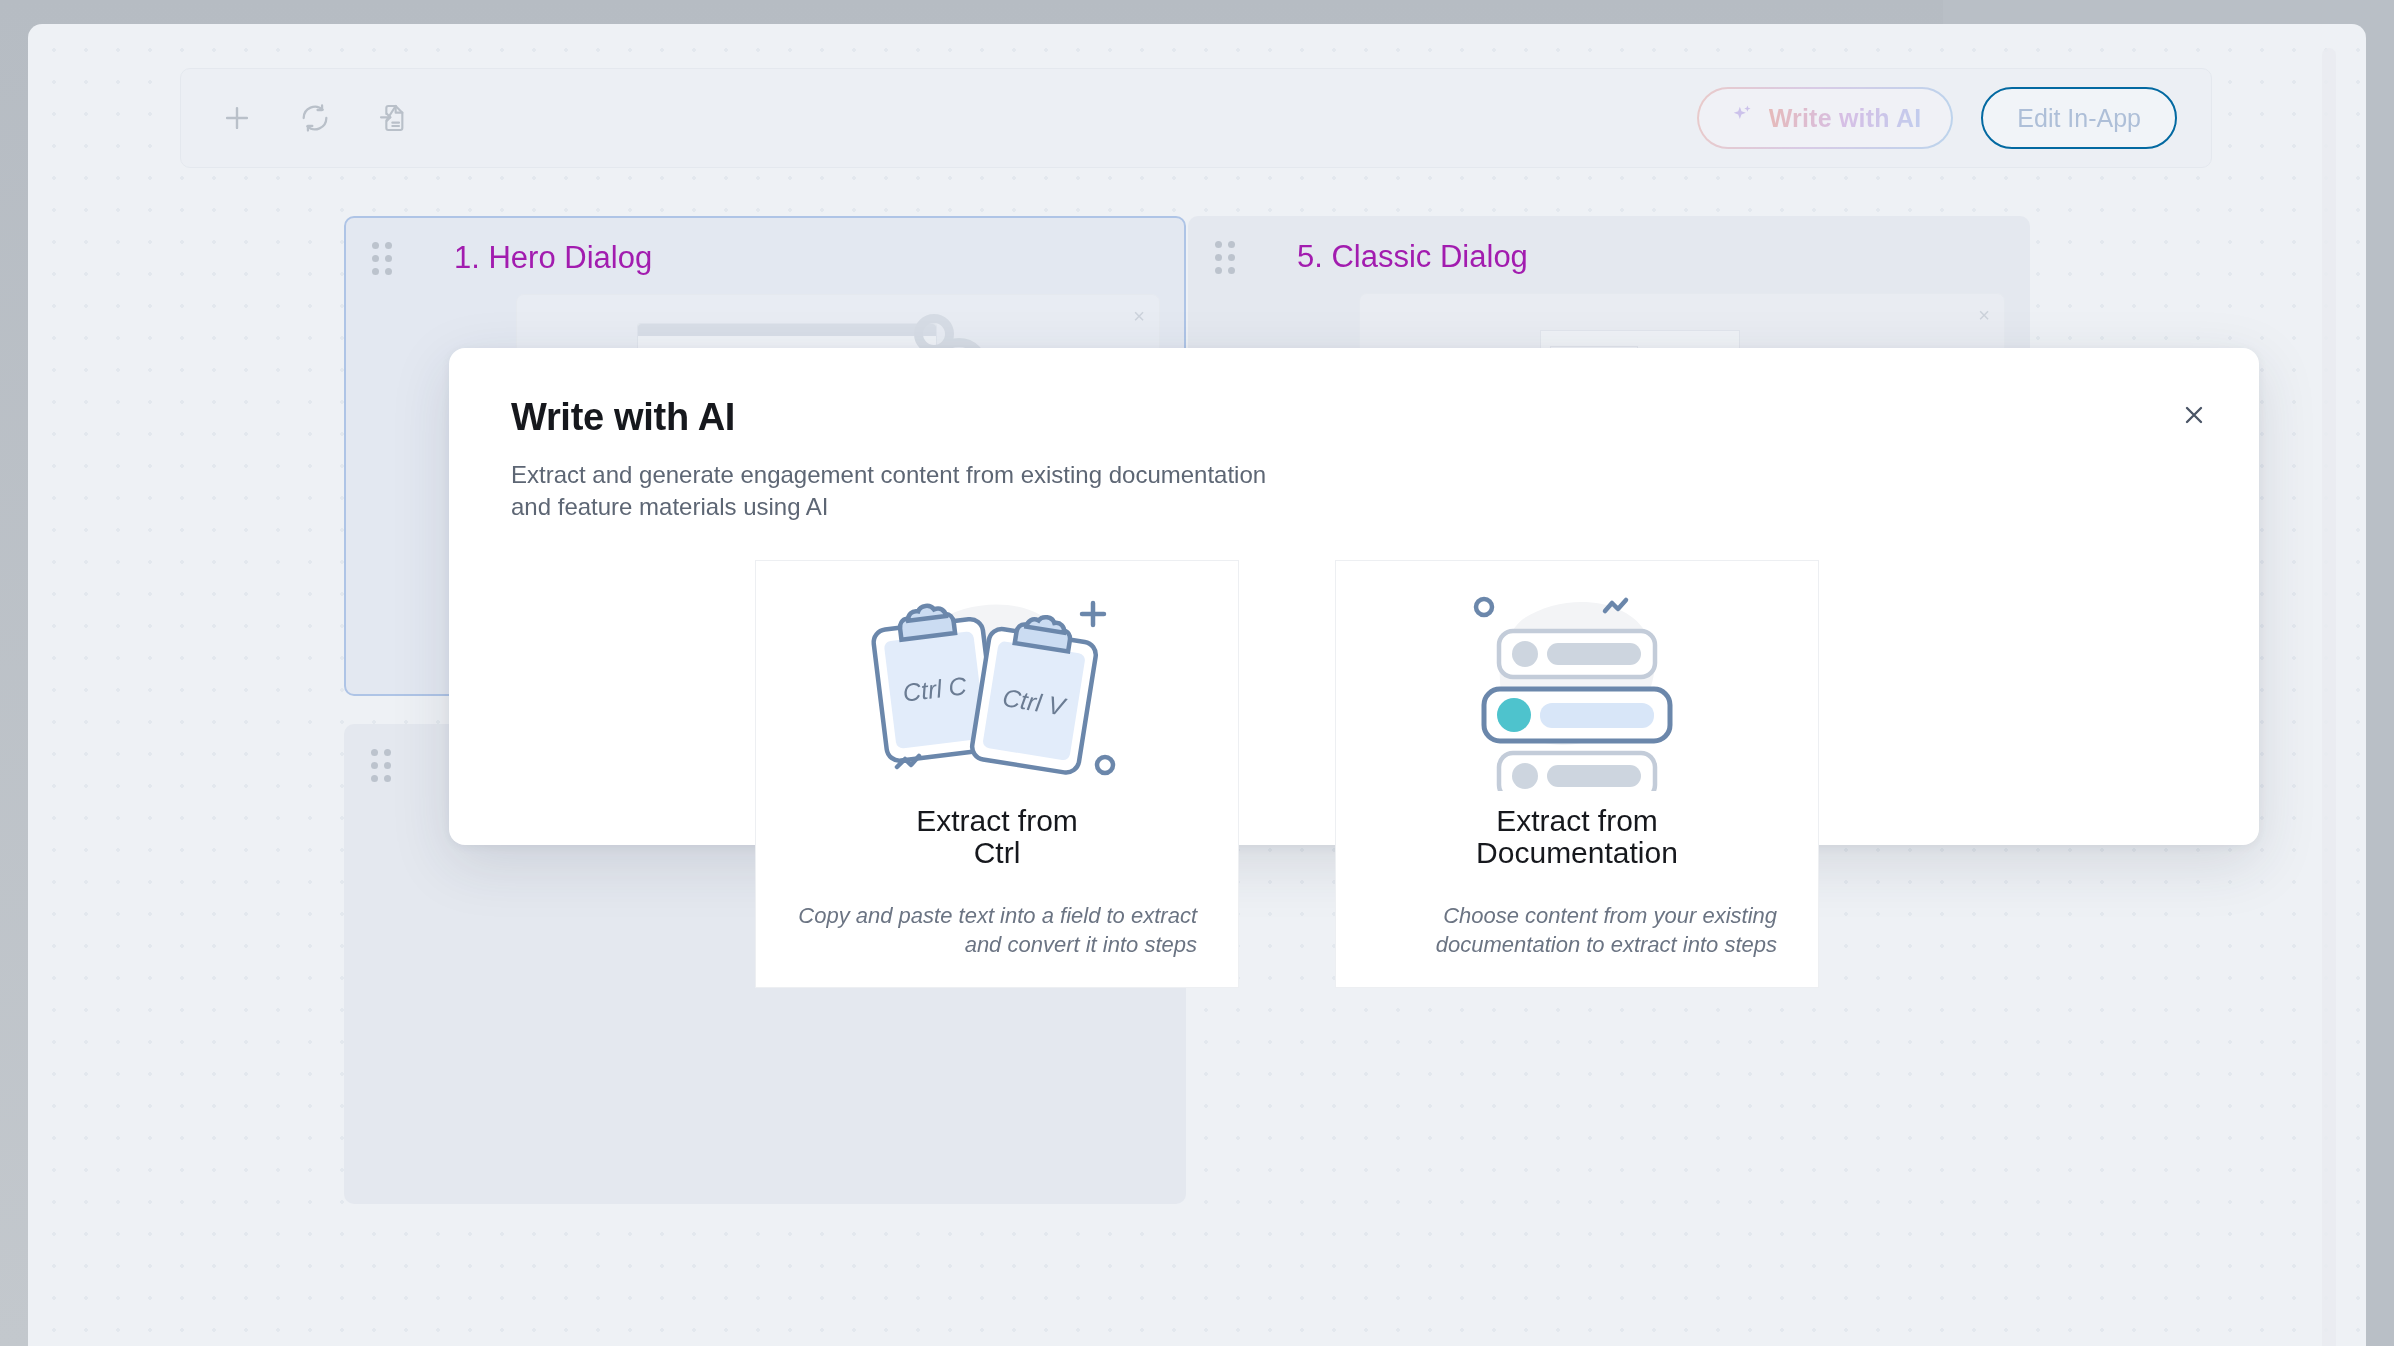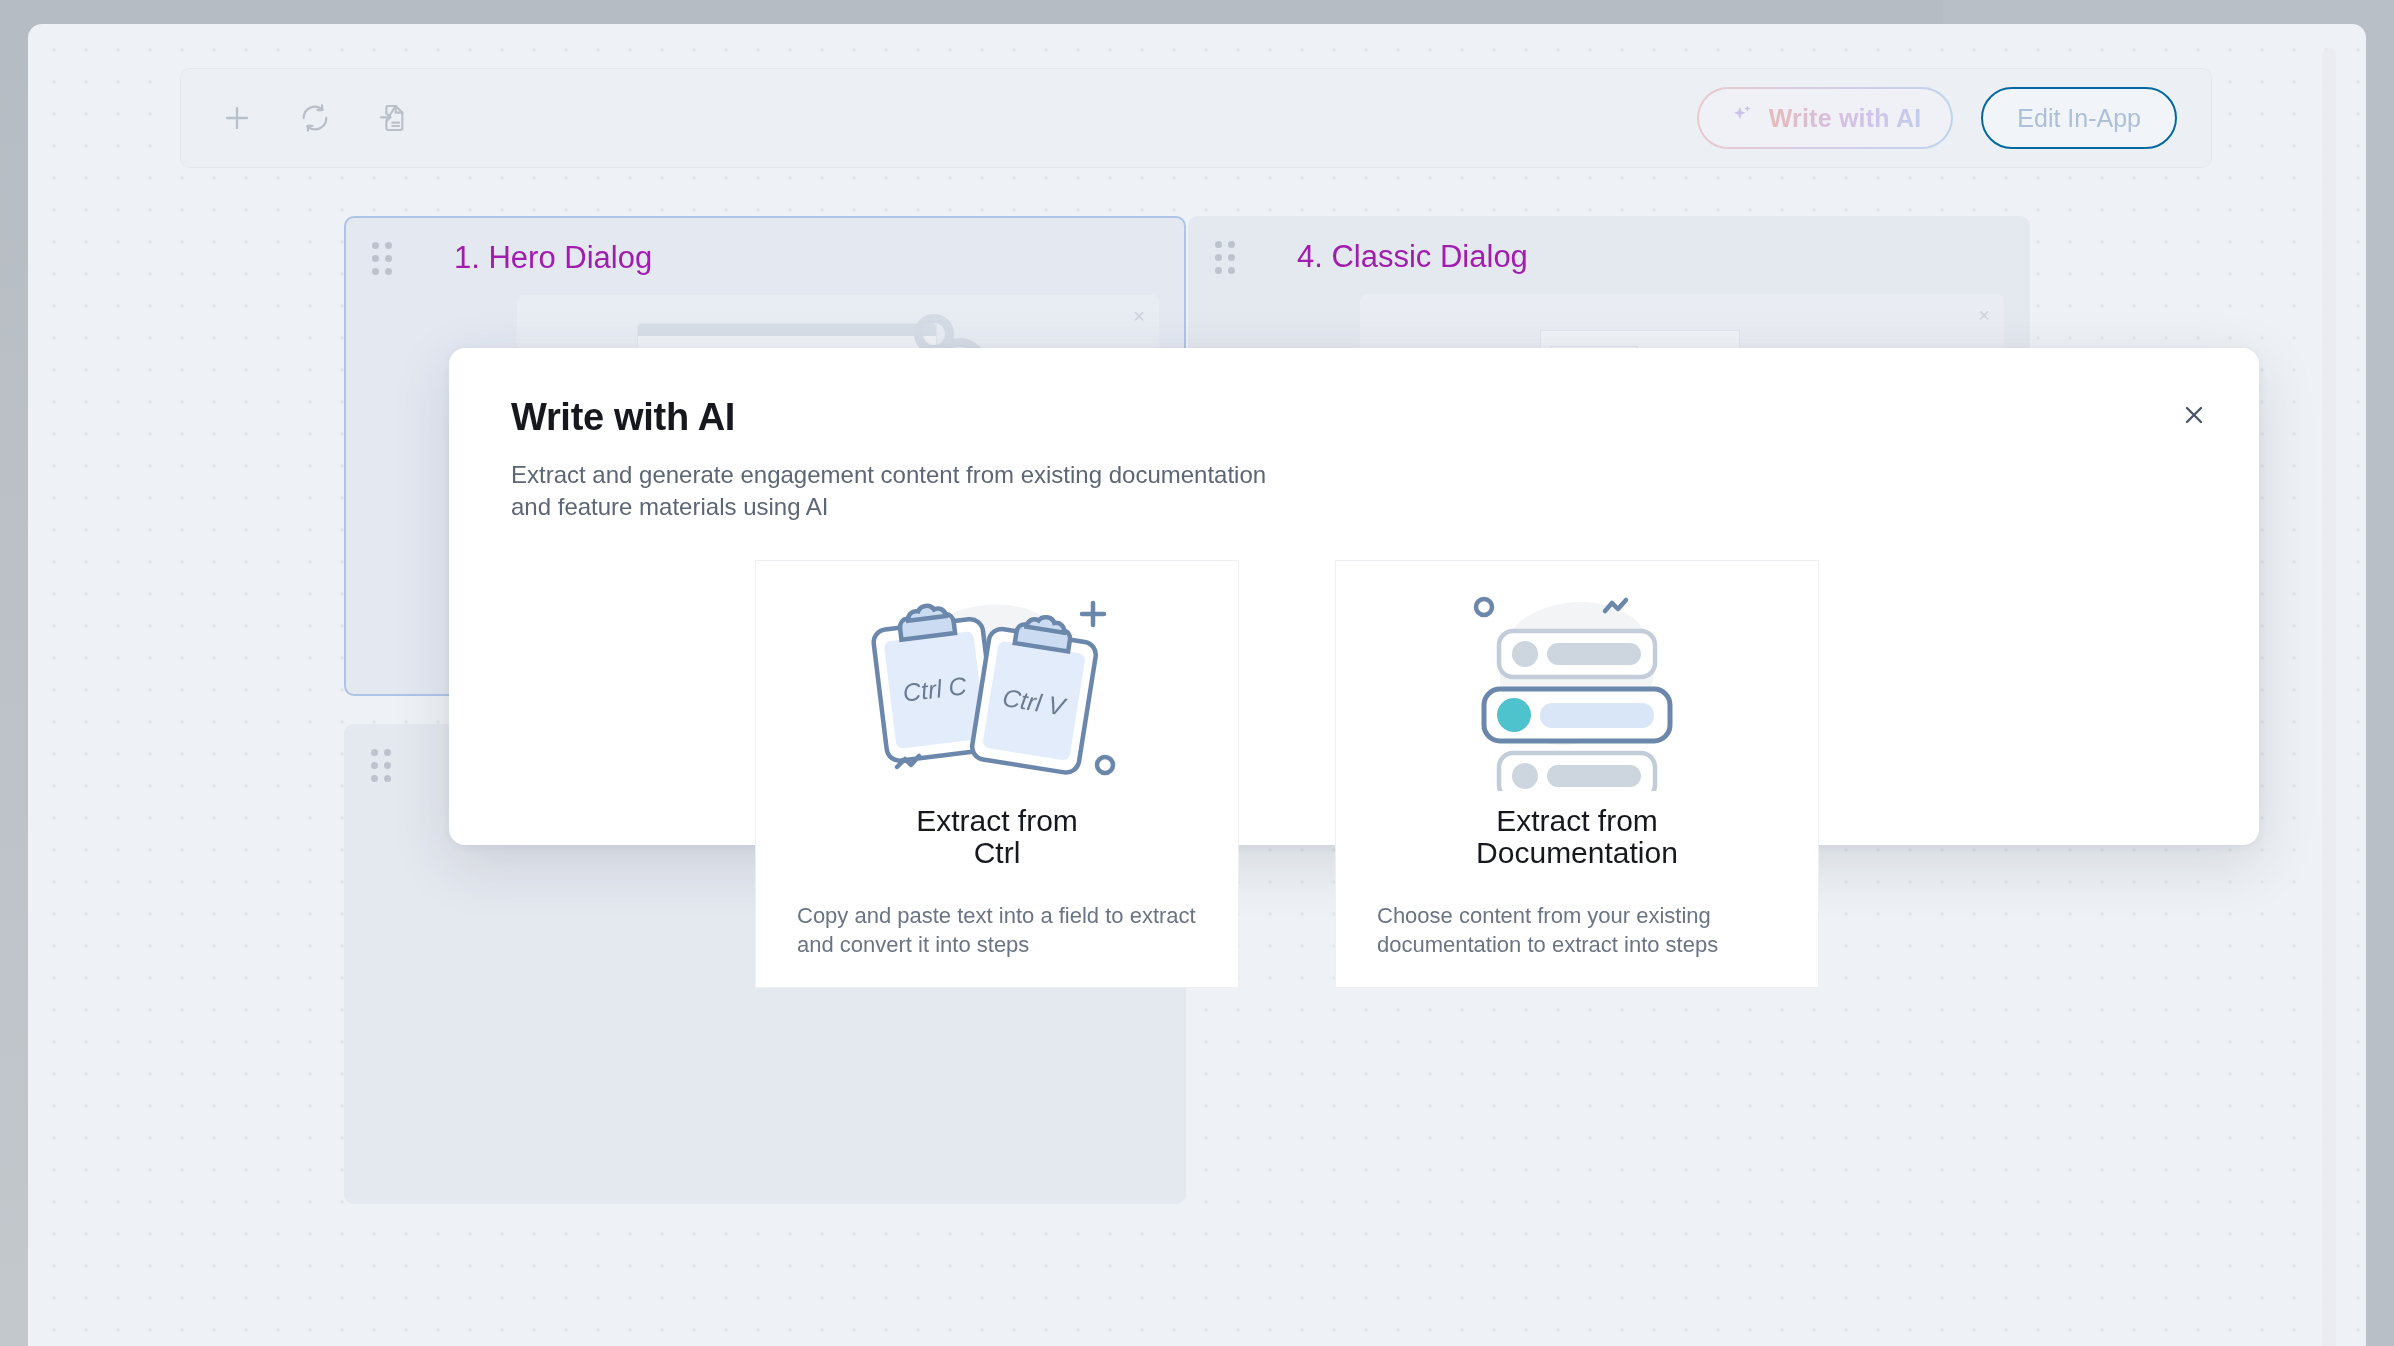--- a/index.html
+++ b/index.html
@@ -191,22 +191,23 @@
     cursor: pointer;
   }
   .illus { width: 300px; height: 212px; position: relative; }
   .option-title {
     margin-top: 14px;
     font-size: 30px; font-weight: normal; color: #16181d;
     line-height: 1.06; text-align: center;
   }
   .option-desc {
     margin-top: 32px;
-    font-size: 22px; color: #6b7483; line-height: 1.35; text-align: left;
+    font-size: 22px; color: #6b7483; line-height: 1.35; text-align: right;
     max-width: 400px;
+    font-style: italic;
   }
 
   
   #scroll-strip {
     position: absolute; right: 30px; top: 24px; width: 14px; height: 1322px;
     background: #e8ebf0; border-radius: 7px; opacity:.8;
   }
 </style>
 </head>
 <body>
@@ -283,21 +284,21 @@
     <div class="step-card" style="left:1160px; top:192px; width:842px; height:480px;">
       <div class="step-head">
         <span class="drag-dots">
             <i></i>
             <i></i>
             <i></i>
             <i></i>
             <i></i>
             <i></i>
           </span>
-        <span class="step-title">4. Classic Dialog</span>
+        <span class="step-title">5. Classic Dialog</span>
       </div>
       <div class="thumb">
         <span class="thumb-x">×</span>
         <div class="doc2">
           <div class="ln" style="top:26px; width:84px; background:#e8d6a4;"></div>
           <div class="ln" style="top:44px; width:96px;"></div>
           <div class="ln" style="top:60px; width:96px;"></div>
           <div class="ln" style="top:76px; width:96px;"></div>
         </div>
         <div class="pic p1">

